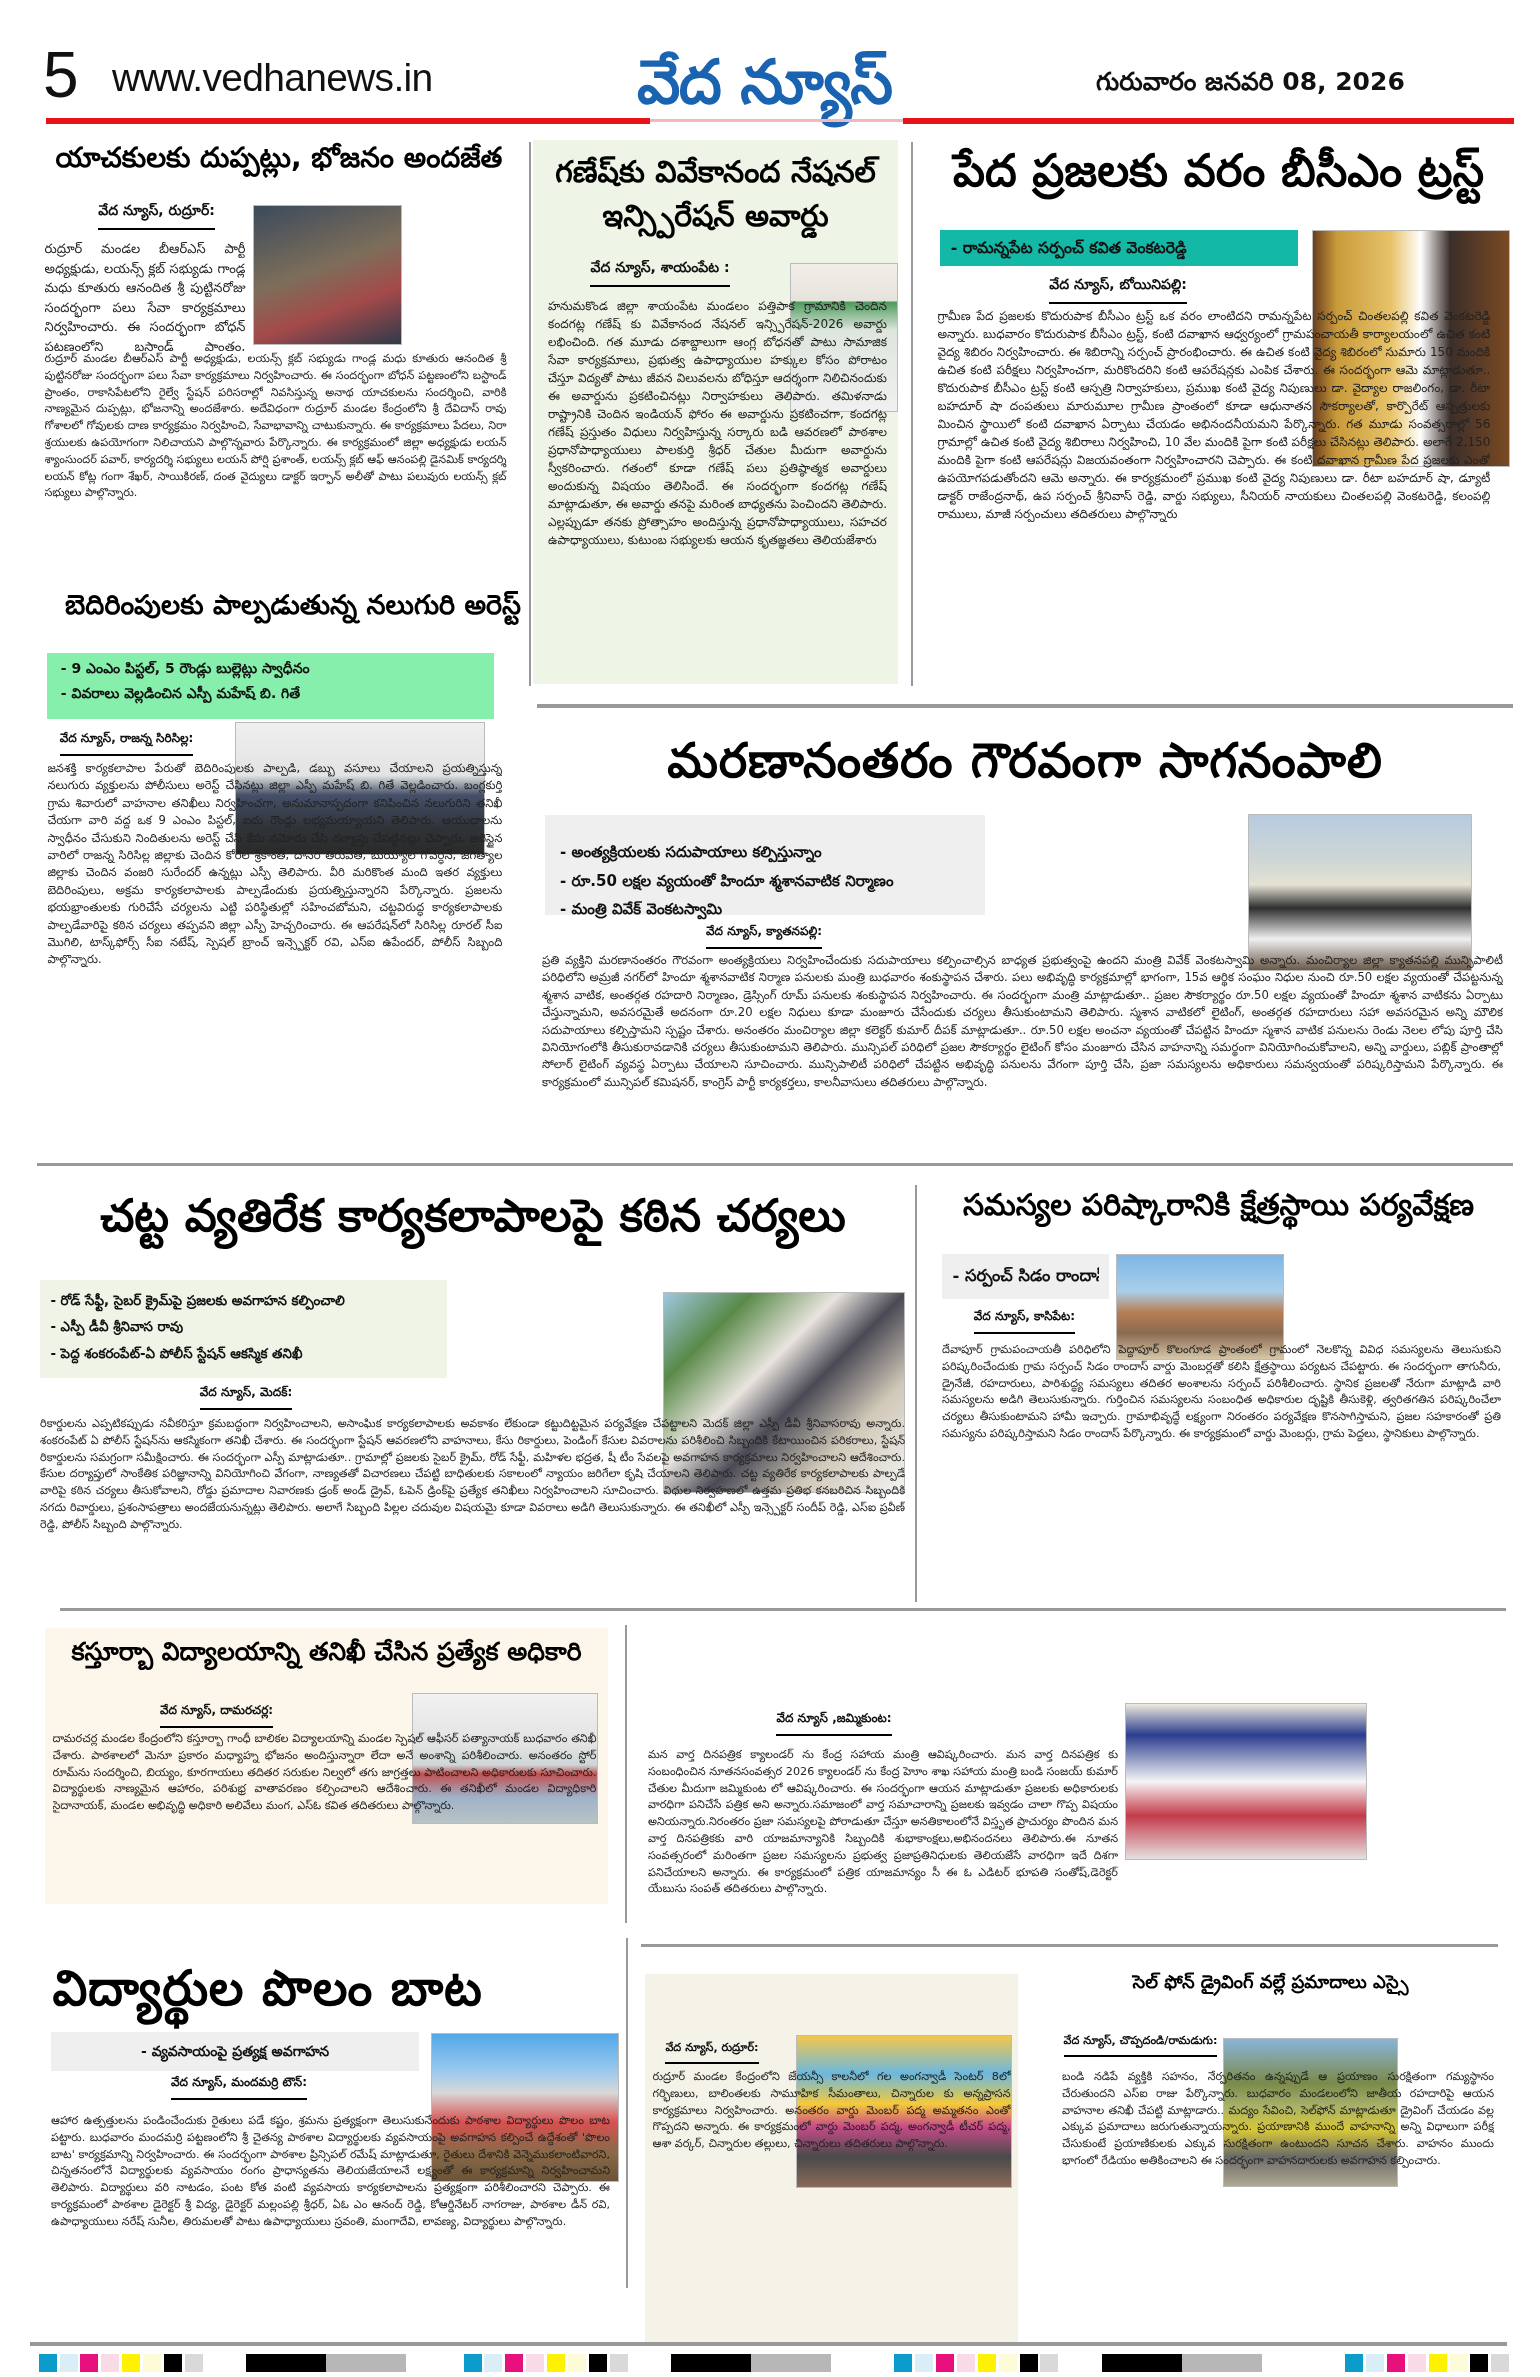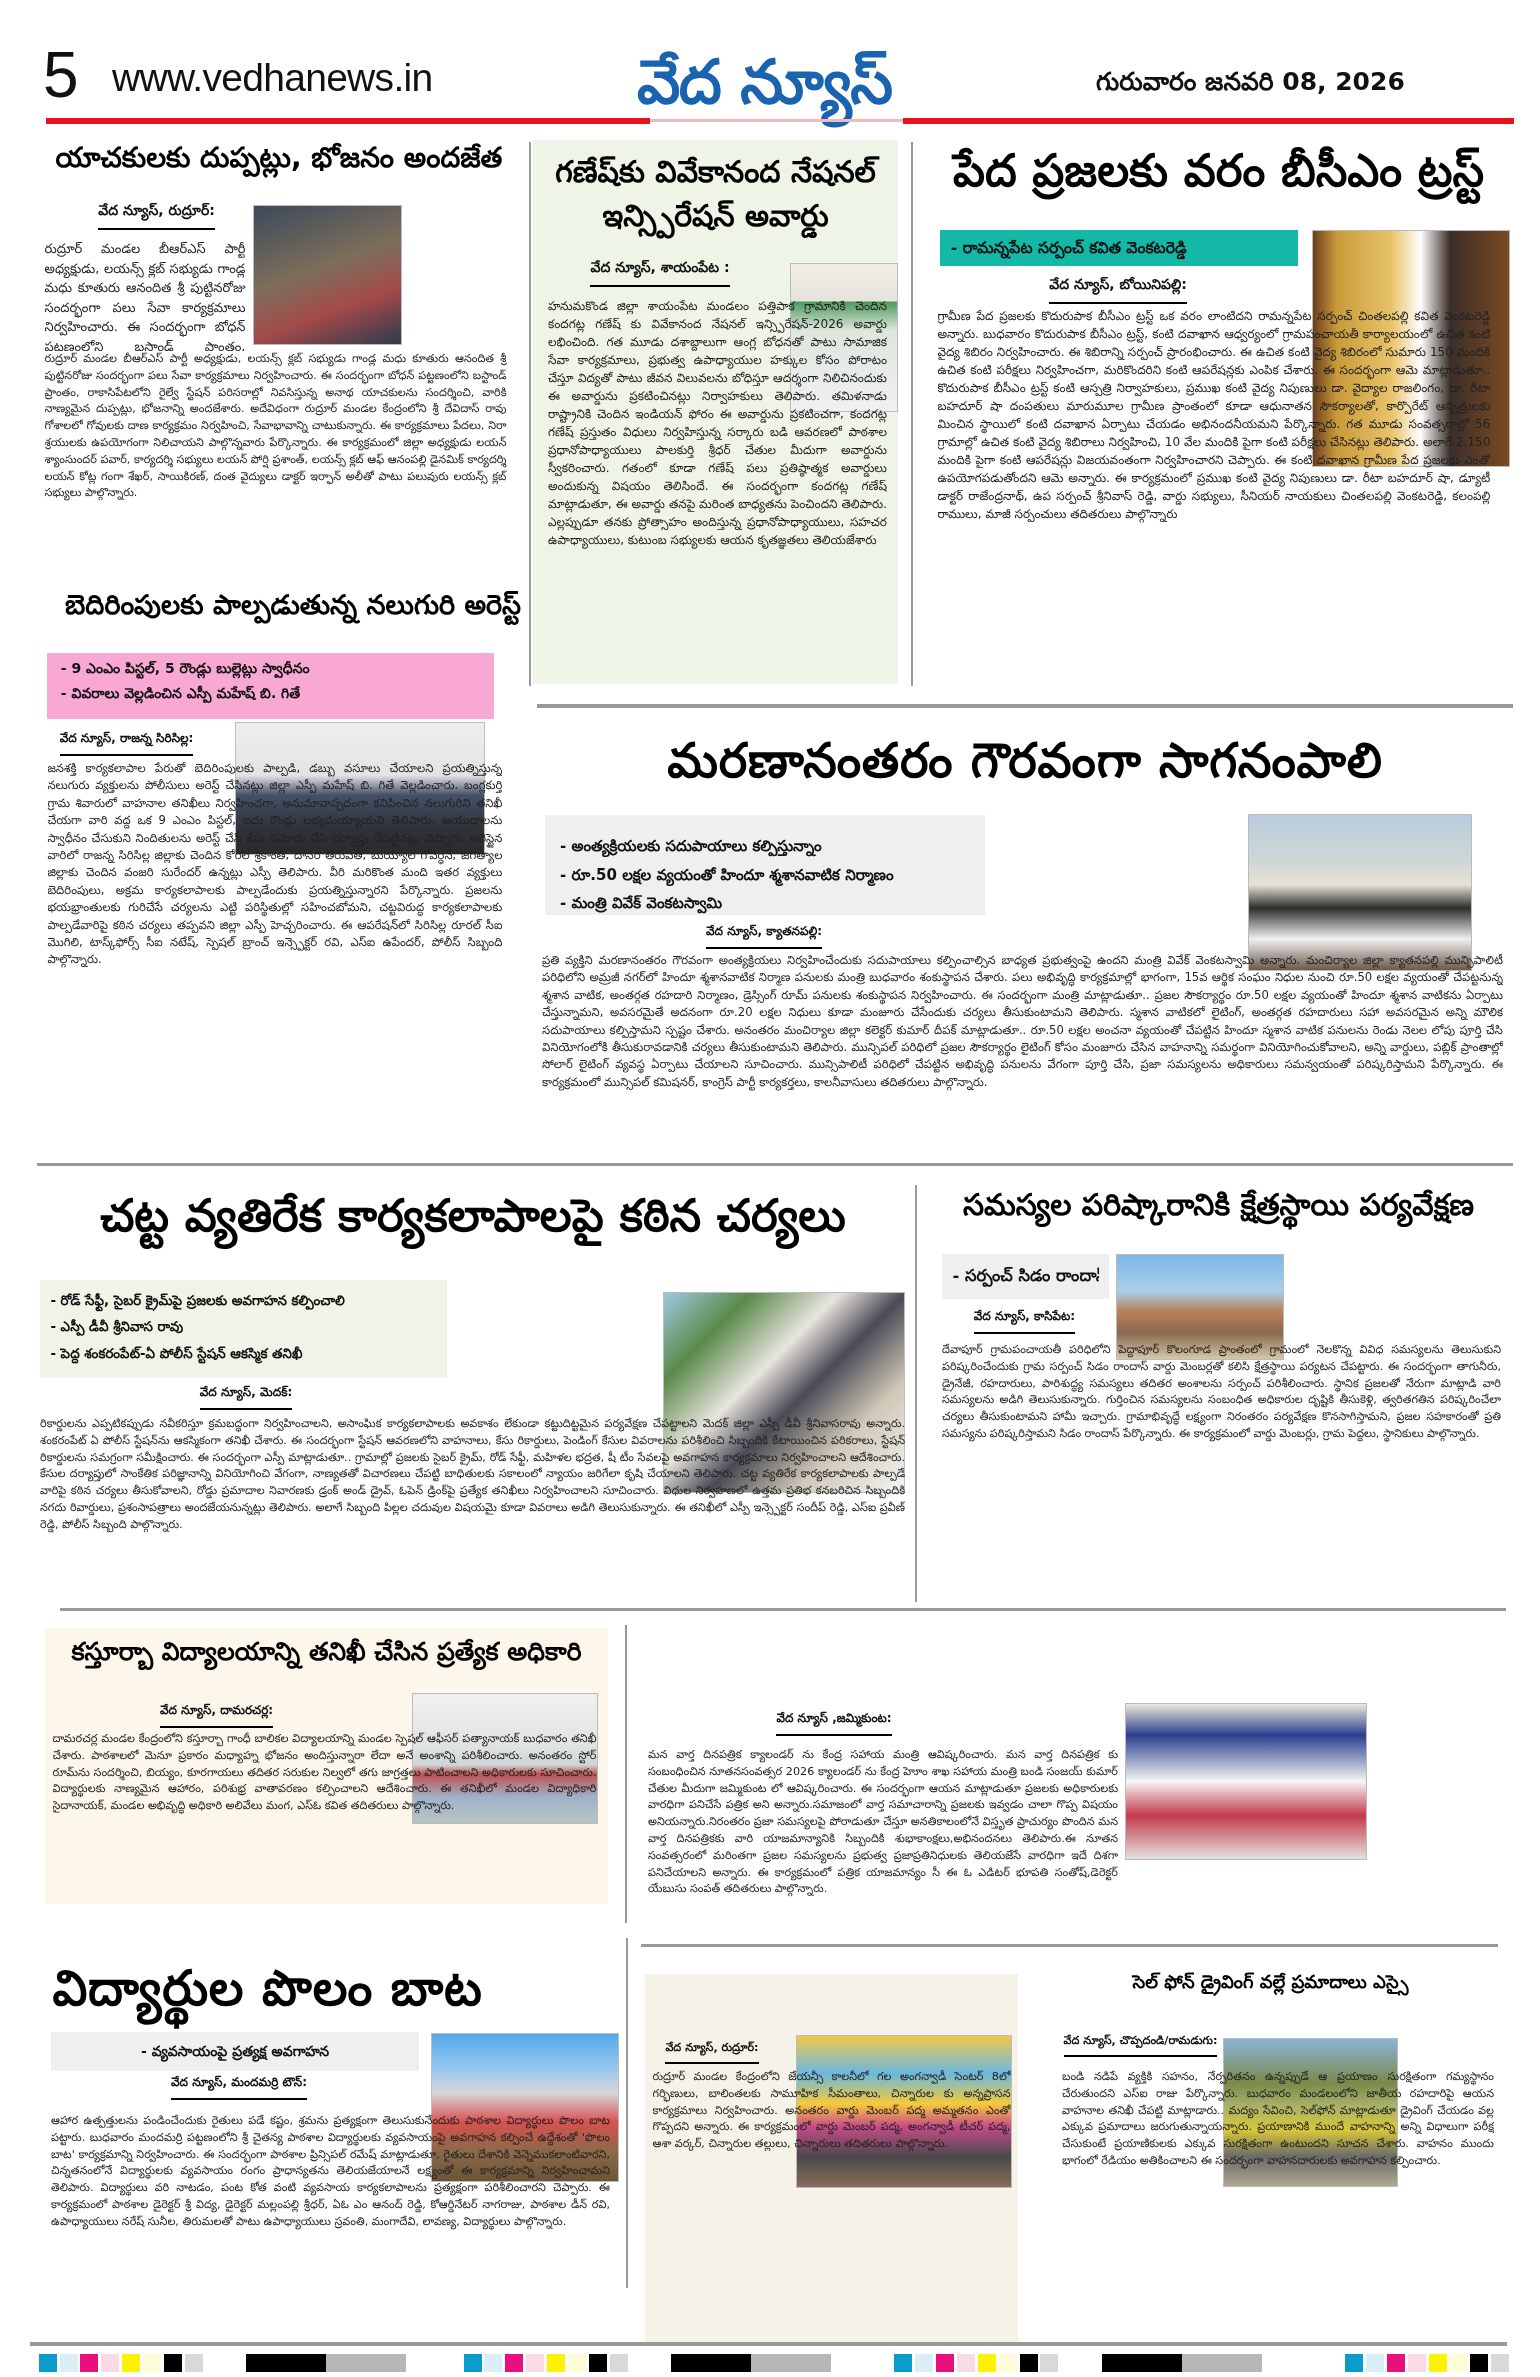--- a/index.html
+++ b/index.html
@@ -66,35 +66,35 @@
   </div>
   <div class="abs" style="left:75px;top:134px;width:238px;text-align:center;">
     <span class="byline">వేద న్యూస్, బోయినిపల్లి:</span>
   </div>
   <div class="abs photo" style="left:388px;top:88px;width:198px;height:237px;background:linear-gradient(90deg,#6b3e1f 0%,#c89a3a 12%,#e8c36a 40%,#fff 55%,#3b2e2a 70%,#7b4a22 100%);" title="ribbon cutting photo"></div>
   <div class="abs body-text" style="left:13.4px;top:165px;width:553px;height:365px;overflow:hidden;font-size:12px;">గ్రామీణ పేద ప్రజలకు కొదురుపాక బీసీఎం ట్రస్ట్ ఒక వరం లాంటిదని రామన్నపేట సర్పంచ్ చింతలపల్లి కవిత వెంకటరెడ్డి అన్నారు. బుధవారం కొదురుపాక బీసీఎం ట్రస్ట్, కంటి దవాఖాన ఆధ్వర్యంలో గ్రామపంచాయతీ కార్యాలయంలో ఉచిత కంటి వైద్య శిబిరం నిర్వహించారు. ఈ శిబిరాన్ని సర్పంచ్ ప్రారంభించారు. ఈ ఉచిత కంటి వైద్య శిబిరంలో సుమారు 150 మందికి ఉచిత కంటి పరీక్షలు నిర్వహించగా, మరికొందరిని కంటి ఆపరేషన్లకు ఎంపిక చేశారు. ఈ సందర్భంగా ఆమె మాట్లాడుతూ.. కొదురుపాక బీసీఎం ట్రస్ట్ కంటి ఆస్పత్రి నిర్వాహకులు, ప్రముఖ కంటి వైద్య నిపుణులు డా. వైద్యాల రాజలింగం, డా. రీటా బహదూర్ షా దంపతులు మారుమూల గ్రామీణ ప్రాంతంలో కూడా ఆధునాతన సౌకర్యాలతో, కార్పొరేట్ ఆస్పత్రులకు మించిన స్థాయిలో కంటి దవాఖాన ఏర్పాటు చేయడం అభినందనీయమని పేర్కొన్నారు. గత మూడు సంవత్సరాల్లో 56 గ్రామాల్లో ఉచిత కంటి వైద్య శిబిరాలు నిర్వహించి, 10 వేల మందికి పైగా కంటి పరీక్షలు చేసినట్లు తెలిపారు. అలాగే 2,150 మందికి పైగా కంటి ఆపరేషన్లు విజయవంతంగా నిర్వహించారని చెప్పారు. ఈ కంటి దవాఖాన గ్రామీణ పేద ప్రజలకు ఎంతో ఉపయోగపడుతోందని ఆమె అన్నారు. ఈ కార్యక్రమంలో ప్రముఖ కంటి వైద్య నిపుణులు డా. రీటా బహదూర్ షా, డ్యూటీ డాక్టర్ రాజేంద్రనాథ్, ఉప సర్పంచ్ శ్రీనివాస్ రెడ్డి, వార్డు సభ్యులు, సీనియర్ నాయకులు చింతలపల్లి వెంకటరెడ్డి, కలంపల్లి రాములు, మాజీ సర్పంచులు తదితరులు పాల్గొన్నారు</div>
 </div>
 
 <div class="abs" style="left:37px;top:589px;width:484px;height:552px;">
   <div class="headline" style="font-size:27px;text-align:right;">బెదిరింపులకు పాల్పడుతున్న నలుగురి అరెస్ట్</div>
-  <div class="abs kicker" style="left:10.4px;top:64px;width:447px;height:66px;background:#f9a8d4;font-size:14px;line-height:1.8;padding:3px 13.4px;">
+  <div class="abs kicker" style="left:10.4px;top:64px;width:447px;height:66px;background:#86efac;font-size:14px;line-height:1.8;padding:3px 13.4px;">
     <div>- 9 ఎంఎం పిస్టల్, 5 రౌండ్లు బుల్లెట్లు స్వాధీనం</div>
     <div>- వివరాలు వెల్లడించిన ఎస్పీ మహేష్ బి. గితే</div>
   </div>
   <div class="abs" style="left:15px;top:142px;width:149px;text-align:center;">
     <span class="byline" style="font-size:12px;">వేద న్యూస్, రాజన్న సిరిసిల్ల:</span>
   </div>
   <div class="abs photo" style="left:198px;top:133px;width:250px;height:133px;background:linear-gradient(180deg,#efefef 0%,#e3e3e3 40%,#455069 55%,#2f3338 80%,#2a2a2a 100%);" title="police press meet photo"></div>
   <div class="abs body-text" style="left:10.4px;top:171px;width:455px;height:376px;overflow:hidden;font-size:11.6px;">జనశక్తి కార్యకలాపాల పేరుతో బెదిరింపులకు పాల్పడి, డబ్బు వసూలు చేయాలని ప్రయత్నిస్తున్న నలుగురు వ్యక్తులను పోలీసులు అరెస్ట్ చేసినట్లు జిల్లా ఎస్పీ మహేష్ బి. గితే వెల్లడించారు. బంగ్లకుర్తి గ్రామ శివారులో వాహనాల తనిఖీలు నిర్వహించగా, అనుమానాస్పదంగా కనిపించిన నలుగురిని తనిఖీ చేయగా వారి వద్ద ఒక 9 ఎంఎం పిస్టల్, ఐదు రౌండ్లు లభ్యమయ్యాయని తెలిపారు. ఆయుధాలను స్వాధీనం చేసుకుని నిందితులను అరెస్ట్ చేసి కేసు నమోదు చేసి దర్యాప్తు చేపట్టినట్లు చెప్పారు. అరెస్టైన వారిలో రాజన్న సిరిసిల్ల జిల్లాకు చెందిన కోరెల శ్రీకాంత్, దాసరి తిరుపతి, బుయ్యాల గోవర్ధన్, జగిత్యాల జిల్లాకు చెందిన వంజరి సురేందర్ ఉన్నట్లు ఎస్పీ తెలిపారు. వీరి మరికొంత మంది ఇతర వ్యక్తులు బెదిరింపులు, అక్రమ కార్యకలాపాలకు పాల్పడేందుకు ప్రయత్నిస్తున్నారని పేర్కొన్నారు. ప్రజలను భయభ్రాంతులకు గురిచేసే చర్యలను ఎట్టి పరిస్థితుల్లో సహించబోమని, చట్టవిరుద్ధ కార్యకలాపాలకు పాల్పడేవారిపై కఠిన చర్యలు తప్పవని జిల్లా ఎస్పీ హెచ్చరించారు. ఈ ఆపరేషన్‌లో సిరిసిల్ల రూరల్ సీఐ మొగిలి, టాస్క్‌ఫోర్స్ సీఐ నటేష్, స్పెషల్ బ్రాంచ్ ఇన్స్పెక్టర్ రవి, ఎస్ఐ ఉపేందర్, పోలీస్ సిబ్బంది పాల్గొన్నారు.</div>
 </div>
 
 <div class="abs hrule" style="left:537px;top:704px;width:976px;"></div>
 <div class="abs" style="left:533px;top:715px;width:984px;height:432px;">
   <div class="headline" style="font-size:48px;text-align:center;padding-top:18px;letter-spacing:0.7px;">మరణానంతరం గౌరవంగా సాగనంపాలి</div>
-  <div class="abs kicker" style="left:12px;top:100px;width:440px;height:100px;background:#efefef;font-size:15px;line-height:1.9;padding:17px 15px;">
+  <div class="abs kicker" style="left:12px;top:100px;width:440px;height:100px;background:#efefef;font-size:15px;line-height:1.9;padding:23px 15px;">
     <div>- అంత్యక్రియలకు సదుపాయాలు కల్పిస్తున్నాం</div>
     <div>- రూ.50 లక్షల వ్యయంతో హిందూ శ్మశానవాటిక నిర్మాణం</div>
     <div>- మంత్రి వివేక్ వెంకటస్వామి</div>
   </div>
   <div class="abs" style="left:119px;top:209px;width:224px;text-align:center;">
     <span class="byline" style="font-size:12px;">వేద న్యూస్, క్యాతనపల్లి:</span>
   </div>
   <div class="abs photo" style="left:715px;top:99px;width:224px;height:157px;background:linear-gradient(180deg,#b8cbe0 0%,#cfd7d4 30%,#e5e2d4 45%,#2e2e2e 60%,#f0f0f0 80%,#6a5a4a 100%);" title="foundation stone photo"></div>
   <div class="abs body-text" style="left:9px;top:237px;width:961px;height:194px;overflow:hidden;font-size:11.6px;">ప్రతి వ్యక్తిని మరణానంతరం గౌరవంగా అంత్యక్రియలు నిర్వహించేందుకు సదుపాయాలు కల్పించాల్సిన బాధ్యత ప్రభుత్వంపై ఉందని మంత్రి వివేక్ వెంకటస్వామి అన్నారు. మంచిర్యాల జిల్లా క్యాతనపల్లి మున్సిపాలిటీ పరిధిలోని అమ్రజీ నగర్‌లో హిందూ శ్మశానవాటిక నిర్మాణ పనులకు మంత్రి బుధవారం శంకుస్థాపన చేశారు. పలు అభివృద్ధి కార్యక్రమాల్లో భాగంగా, 15వ ఆర్థిక సంఘం నిధుల నుంచి రూ.50 లక్షల వ్యయంతో చేపట్టనున్న శ్మశాన వాటిక, అంతర్గత రహదారి నిర్మాణం, డ్రెస్సింగ్ రూమ్ పనులకు శంకుస్థాపన నిర్వహించారు. ఈ సందర్భంగా మంత్రి మాట్లాడుతూ.. ప్రజల సౌకర్యార్థం రూ.50 లక్షల వ్యయంతో హిందూ శ్మశాన వాటికను ఏర్పాటు చేస్తున్నామని, అవసరమైతే అదనంగా రూ.20 లక్షల నిధులు కూడా మంజూరు చేసేందుకు చర్యలు తీసుకుంటామని తెలిపారు. స్మశాన వాటికలో లైటింగ్, అంతర్గత రహదారులు సహా అవసరమైన అన్ని మౌలిక సదుపాయాలు కల్పిస్తామని స్పష్టం చేశారు. అనంతరం మంచిర్యాల జిల్లా కలెక్టర్ కుమార్ దీపక్ మాట్లాడుతూ.. రూ.50 లక్షల అంచనా వ్యయంతో చేపట్టిన హిందూ స్మశాన వాటిక పనులను రెండు నెలల లోపు పూర్తి చేసి వినియోగంలోకి తీసుకురావడానికి చర్యలు తీసుకుంటామని తెలిపారు. మున్సిపల్ పరిధిలో ప్రజల సౌకర్యార్థం లైటింగ్ కోసం మంజూరు చేసిన వాహనాన్ని సమర్థంగా వినియోగించుకోవాలని, అన్ని వార్డులు, పబ్లిక్ ప్రాంతాల్లో సోలార్ లైటింగ్ వ్యవస్థ ఏర్పాటు చేయాలని సూచించారు. మున్సిపాలిటీ పరిధిలో చేపట్టిన అభివృద్ధి పనులను వేగంగా పూర్తి చేసి, ప్రజా సమస్యలను అధికారులు సమన్వయంతో పరిష్కరిస్తామని పేర్కొన్నారు. ఈ కార్యక్రమంలో మున్సిపల్ కమిషనర్, కాంగ్రెస్ పార్టీ కార్యకర్తలు, కాలనీవాసులు తదితరులు పాల్గొన్నారు.</div>
 </div>

